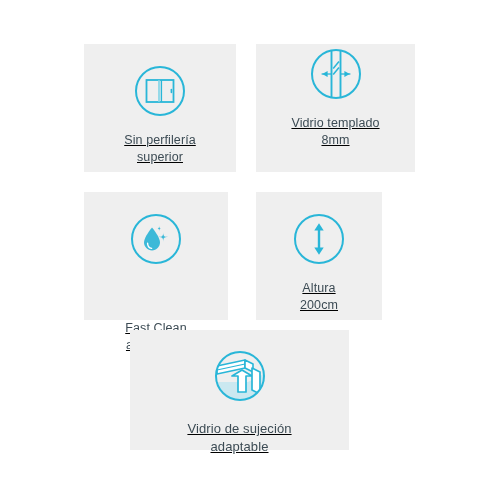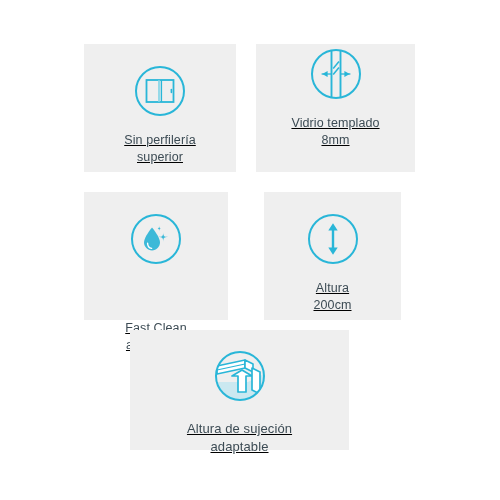--- a/index.html
+++ b/index.html
@@ -28,21 +28,21 @@
     align-items: center;
     justify-content: flex-start;
     box-sizing: border-box;
     text-decoration: underline;
   }
   
   .card-1 { left: 84px;  top: 44px;  width: 152px; height: 128px; padding-top: 20px; }
   .card-2 { left: 256px; top: 44px;  width: 159px; height: 128px; padding-top: 3px; }
   
   .card-3 { left: 84px;  top: 192px; width: 144px; height: 128px; padding-top: 20px; gap: 40px; }
-  .card-4 { left: 256px; top: 192px; width: 137px; height: 128px; padding-top: 20px; margin-left: 8px; }
+  .card-4 { left: 256px; top: 192px; width: 126px; height: 128px; padding-top: 20px; }
   
   .card-5 { left: 130px; top: 330px; width: 219px; height: 120px; padding-top: 18px; }
 
   .icon-wrap {
     width: 54px;
     height: 54px;
     display: block;
   }
   .card-5 .icon-wrap {
     width: 56px;
@@ -147,17 +147,17 @@
           <path d="M4 34 L36 34 L52 26 L52 52 L4 52 Z" fill="#bfe6f0" opacity="0.75"></path>
           <path d="M5 18 L33 12 L33 20 L5 26 Z" fill="#ffffff" stroke="#29b6d8" stroke-width="1.6" stroke-linejoin="round"></path>
           <line x1="5" y1="22" x2="33" y2="16" stroke="#29b6d8" stroke-width="1.2"></line>
           <path d="M33 12 L41 16 L41 24 L33 20 Z" fill="#ffffff" stroke="#29b6d8" stroke-width="1.6" stroke-linejoin="round"></path>
           <path d="M30 22 L40 28 L34 28 L34 44 L26 44 L26 28 L20 28 Z" fill="#ffffff" stroke="#29b6d8" stroke-width="1.7" stroke-linejoin="round"></path>
           <path d="M40 20 L48 24 L48 46 L40 42 Z" fill="#ffffff" stroke="#29b6d8" stroke-width="1.7" stroke-linejoin="round"></path>
         </g>
         <circle cx="28" cy="28" r="24" fill="none" stroke="#29b6d8" stroke-width="2"></circle>
       </svg>
     </span>
-    <div class="card-label">Altura de sujeción
+    <div class="card-label">Vidrio de sujeción
 adaptable</div>
   </div>
 
 </div>
 
 </body></html>

